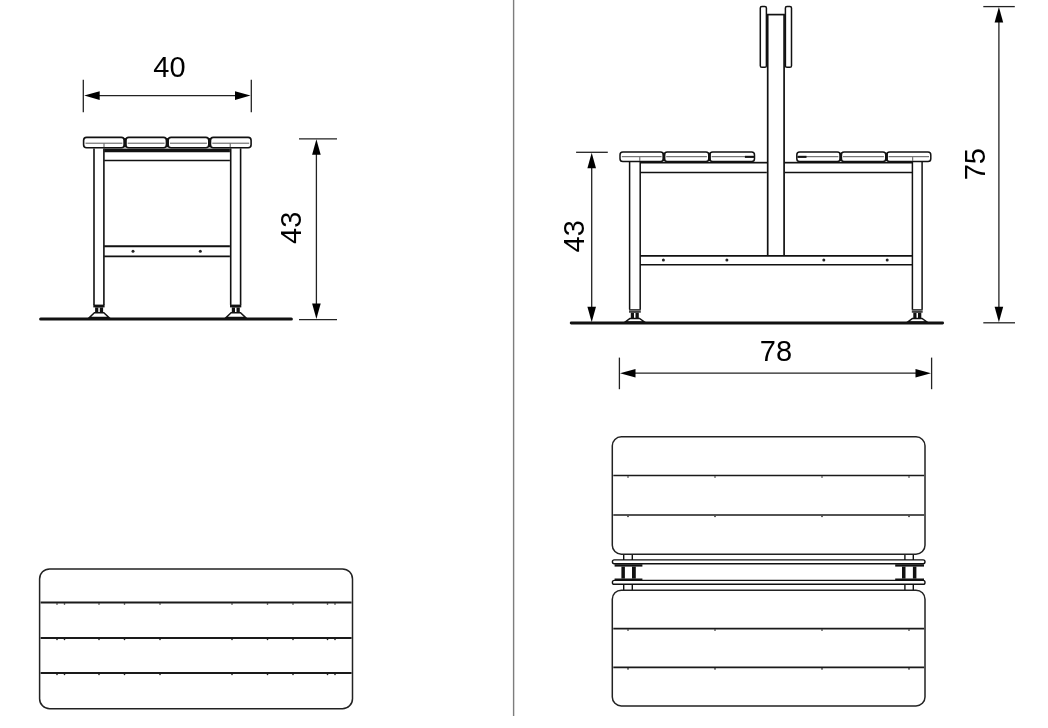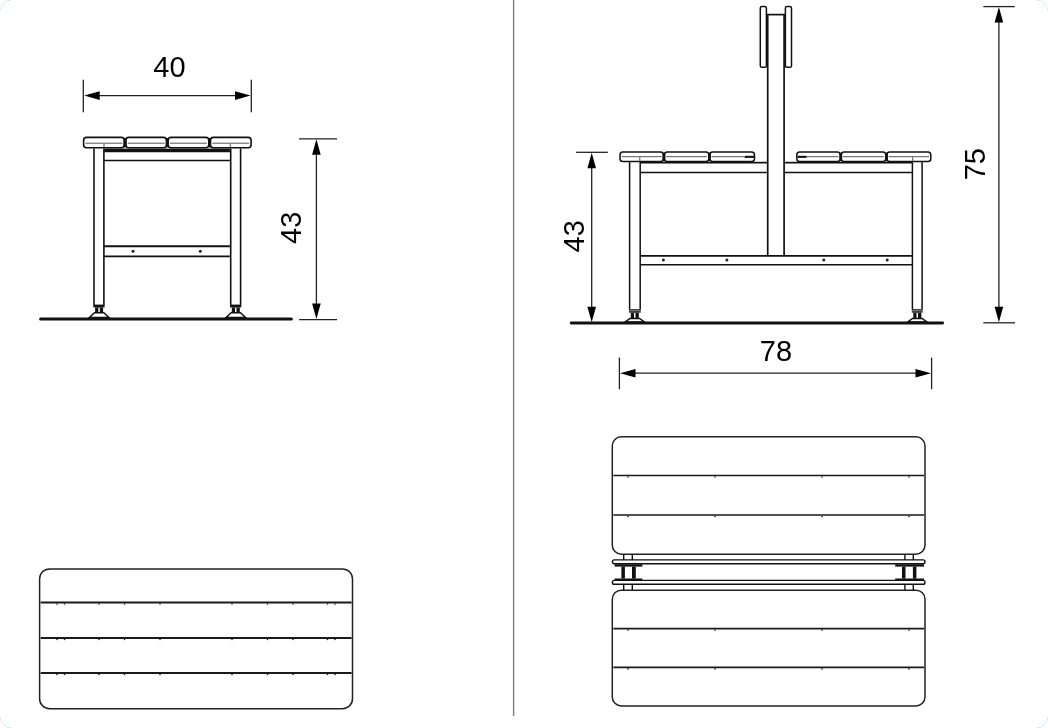--- a/index.html
+++ b/index.html
@@ -1,16 +1,16 @@
 <!DOCTYPE html>
 <html><head>
 <meta charset="utf-8">
 <style>
   html,body{margin:0;padding:0;background:#fff;}
-  #page{position:relative;width:1048px;height:728px;background:#14b8a6;overflow:hidden;border-radius:12px;}
+  #page{position:relative;width:1048px;height:728px;background:#14b8a6;overflow:hidden;}
   svg{display:block;}
   text{font-family:"Liberation Sans",sans-serif;fill:#000;}
 </style>
 </head>
 <body>
 <div id="page">
 <svg width="1048" height="728" viewBox="0 0 1048 728">
   <rect x="0" y="0" width="1048" height="728" fill="#ffffff"></rect>
 
   <line x1="513.6" y1="0" x2="513.6" y2="716" stroke="#7d7d7d" stroke-width="1.4"></line>

